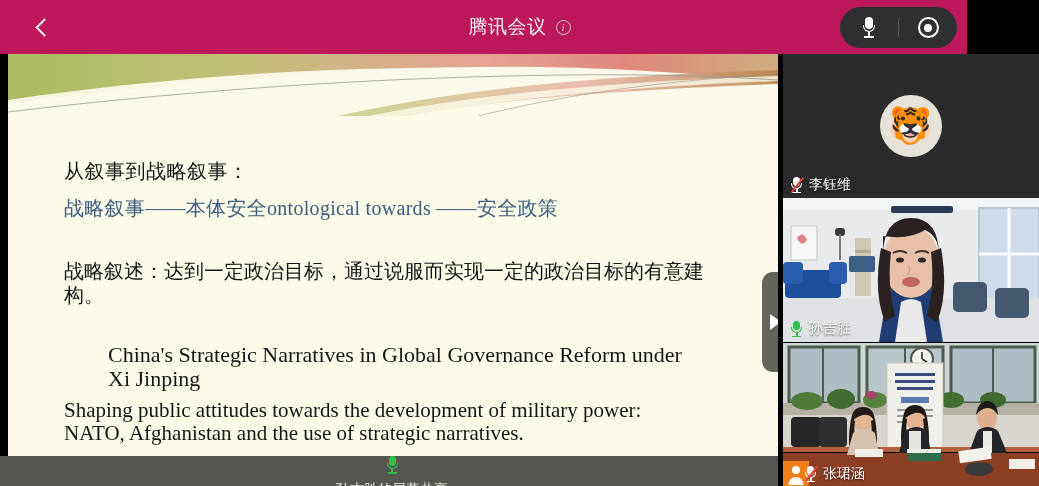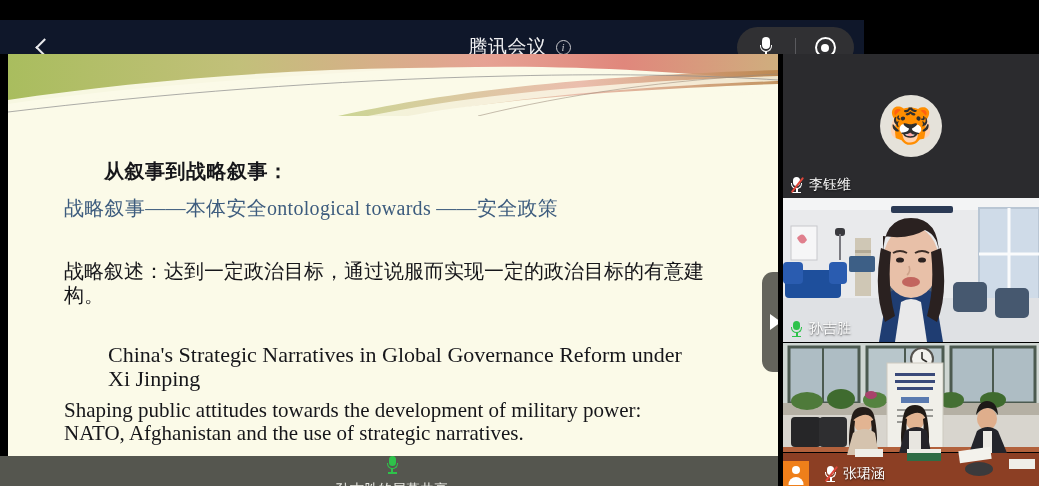--- a/index.html
+++ b/index.html
@@ -6,23 +6,22 @@
   html, body {
     width: 1039px; height: 486px;
     background: #000;
     font-family: "Liberation Sans", "DejaVu Sans", sans-serif;
     overflow: hidden;
   }
   #app { position: relative; width: 1039px; height: 486px; background: #000; }
 
   
   .topbar {
-    position: absolute; left: 0; top: 0; width: 864px; height: 54px;
-    background: #0f172a;
-    margin-top: 20px;
+    position: absolute; left: 0; top: 0; width: 967px; height: 54px;
+    background: #be185d;
   }
   .back-btn {
     position: absolute; left: 22px; top: 9px; width: 44px; height: 36px;
     display: flex; align-items: center; justify-content: center; cursor: pointer;
   }
   .chev { width: 13px; height: 13px; border-left: 2.4px solid #e9e9ec; border-bottom: 2.4px solid #e9e9ec;
           transform: rotate(45deg); display: block; }
   .title-wrap {
     position: absolute; left: 0; top: 0; width: 1039px; height: 54px;
     display: flex; align-items: center; justify-content: center; gap: 9px;
@@ -59,21 +58,21 @@
   .arrow-tab {
     position: absolute; left: 754px; top: 218px; width: 24px; height: 100px;
     background: #64645c; border-radius: 11px 0 0 11px;
     display: flex; align-items: center; justify-content: center; cursor: pointer;
   }
   .arrow-tri { width: 0; height: 0; border-left: 11px solid #fff;
         border-top: 8px solid transparent; border-bottom: 8px solid transparent; margin-left: 3px; }
 
   .slide-body { position: absolute; left: 56px; top: 104px; width: 640px; }
   .s-line { font-family: "Liberation Serif", "DejaVu Serif", serif; color: #16161a; }
-  .l1 { font-size: 20px; font-weight: 700; letter-spacing: .5px; margin-left: 40px; }
+  .l1 { font-size: 20px; font-weight: 400; letter-spacing: .5px; }
   .l2 { font-size: 20px; color: #3d5c7e; margin-top: 10px; letter-spacing: .3px; }
   .l3 { font-size: 20px; margin-top: 38px; line-height: 1.18; }
   .l4 { font-size: 22px; margin-top: 36px; line-height: 1.08; margin-left: 44px; }
   .l5 { font-size: 21px; color: #3d5c7e; margin-top: 5px; line-height: 1.1; }
   .l6 { font-size: 21px; margin-top: 8px; line-height: 1.12; }
 
   .share-status {
     position: absolute; left: 0; top: 402px; width: 778px; height: 30px;
     background: #55564f; display: flex; align-items: center; padding-left: 6px; gap: 7px; flex-direction: column;
   }
@@ -108,21 +107,21 @@
   .mic-sm .slash { position: absolute; left: -1px; top: 8px; width: 19px; height: 2.2px; background: #e0463a;
         transform: rotate(-52deg); transform-origin: center; border-radius: 2px; }
   .mic-on { --mc: #2ec24a; }
   .mic-off { --mc: #ffffff; }
   .badge-orange {
     width: 26px; height: 26px; background: #ef7f1a; display: flex; align-items: flex-end; justify-content: center; flex: none;
     position: absolute; left: 0; bottom: 0;
   }
   .badge-orange .head { position: absolute; left: 50%; top: 5px; transform: translateX(-50%); width: 8px; height: 8px; border-radius: 50%; background: #fff; }
   .badge-orange .body { position: absolute; left: 50%; bottom: 2px; transform: translateX(-50%); width: 15px; height: 8px; border-radius: 8px 8px 0 0; background: #fff; }
-  .row-ind { padding-left: 40px; }
+  .row-ind { padding-left: 20px; }
 </style>
 </head>
 <body>
 
 <div id="app">
 
   <div class="topbar">
     <div class="back-btn">
       <span class="chev"></span>
     </div>

